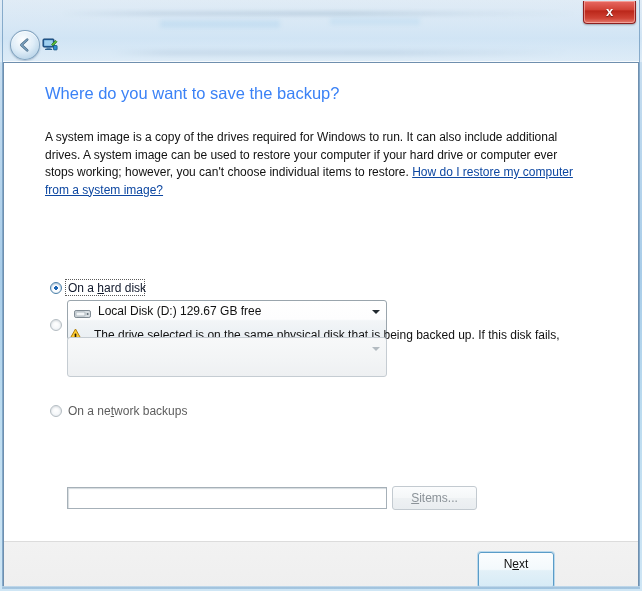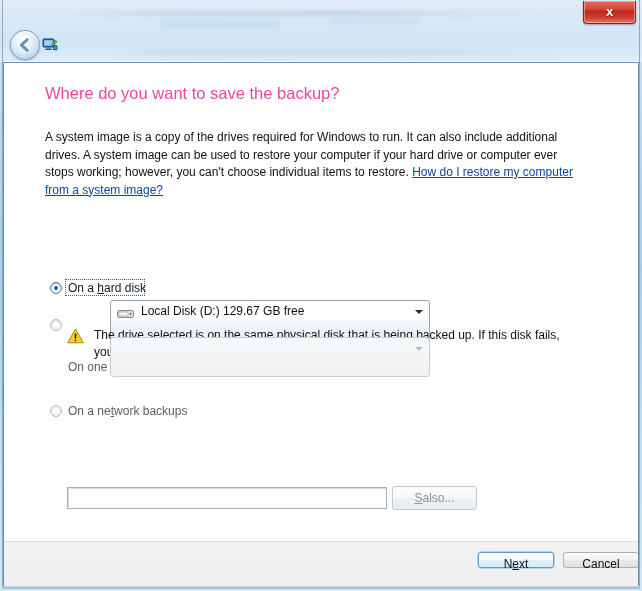--- a/index.html
+++ b/index.html
@@ -146,21 +146,21 @@
     width: 634px;
     height: 478px;
     background: #ffffff;
     box-sizing: border-box;
   }
 
   #page-title {
     position: absolute;
     left: 41px; top: 21px;
     font-size: 16.5px;
-    color: #ec4899;
+    color: #3b82f6;
     white-space: nowrap;
   }
 
   #intro {
     position: absolute;
     left: 41px; top: 66px;
     width: 535px;
     font-size: 12px;
     color: #111111;
     line-height: 17.5px;
@@ -206,21 +206,20 @@
 
   
   .combo {
     position: absolute;
     box-sizing: border-box;
     height: 40px;
     border: 1px solid #9aa5ad;
     border-radius: 3px;
     background: linear-gradient(180deg, #ffffff 0%, #fdfdfe 48%, #f2f5f7 52%, #eaeff3 100%);
     cursor: pointer;
-    margin-left: 43px;
   }
   .combo.disabled {
     border: 1px solid #c5ccd2;
     background: linear-gradient(180deg, #f7f8f9 0%, #f3f5f6 50%, #eef0f2 100%);
     cursor: default;
   }
   .combo .label {
     position: absolute;
     left: 30px; top: 3px;
     font-size: 12px;
@@ -304,21 +303,21 @@
     left: 4px; top: 541px;
     width: 634px;
     height: 46px;
     box-sizing: border-box;
     background: linear-gradient(180deg, #f2f2f2 0%, #efefef 100%);
     border-top: 1px solid #dcdcdc;
   }
   .btn {
     position: absolute;
     box-sizing: border-box;
-    height: 16px;
+    height: 36px;
     width: 76px;
     border-radius: 3px;
     font-size: 12px;
     text-align: center;
     line-height: 22px;
     color: #111111;
     cursor: pointer;
   }
   .btn.normal {
     border: 1px solid #a8b0b6;
@@ -422,24 +421,23 @@
         <div class="arrow-glyph dim"></div>
       </div>
     </div>
 
     <div class="radio off" style="left:46px; top:342px;"></div>
     <div class="option-label disabled" style="left:64px; top:341px;"><span>On a ne</span><span class="acc">t</span><span>work backups</span></div>
 
     <div id="network-field">
       <input type="text" value="" style="">
     </div>
-    <div id="select-button"><span></span><span class="acc">S</span><span>also...</span></div>
+    <div id="select-button"><span></span><span class="acc">S</span><span>items...</span></div>
 
   </div>
 
   <div id="footer"></div>
   <div class="btn default" id="next-button"><span>N</span><span class="acc">e</span><span>xt</span></div>
-  <div class="btn normal" id="cancel-button">Cancel</div>
 
   <div id="win-border"></div>
   <div id="win-glass-outline"></div>
   <div id="bottom-accent"></div>
 </div>
 
 </body></html>

